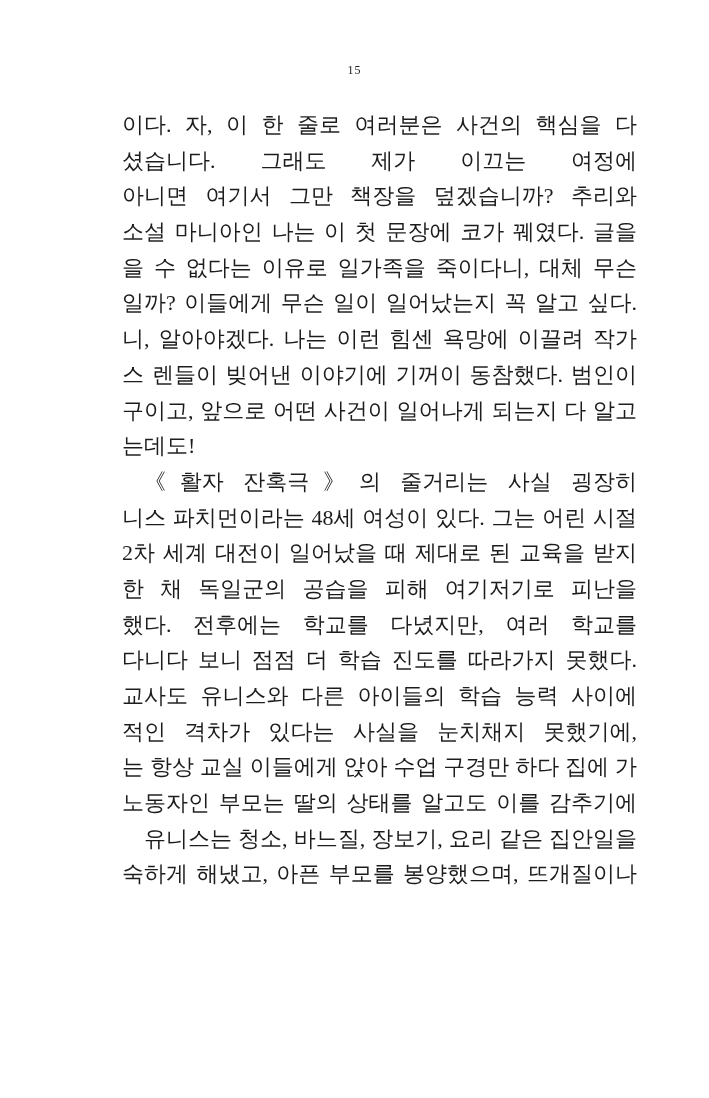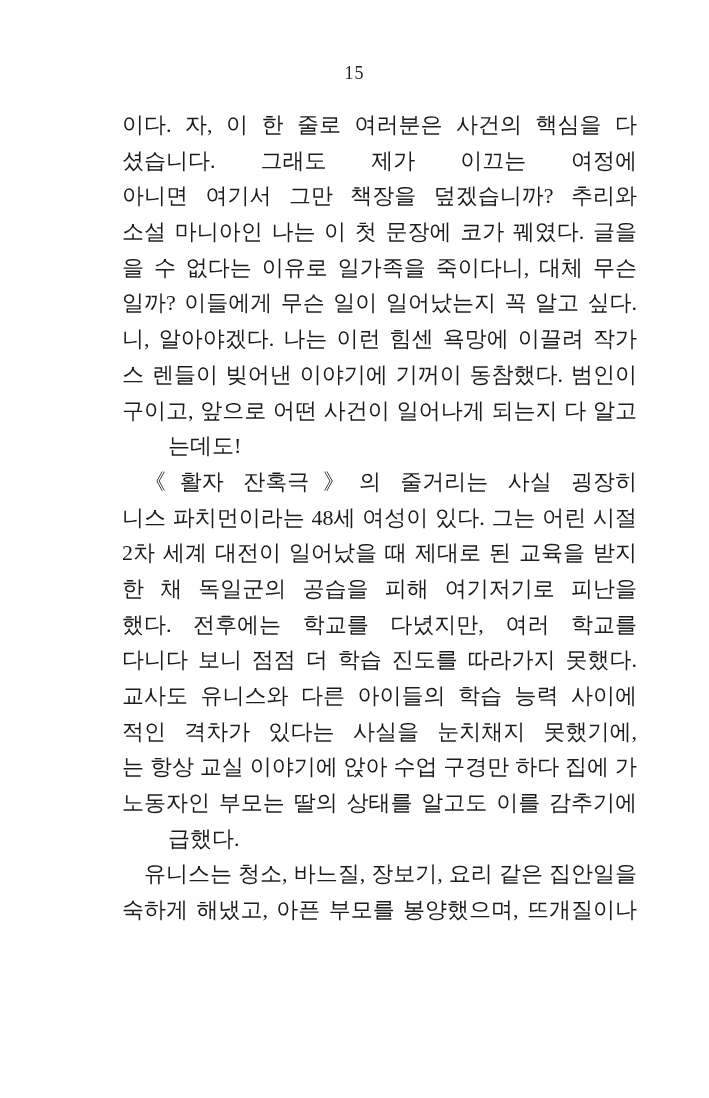--- a/index.html
+++ b/index.html
@@ -15,21 +15,21 @@
     font-family: "Liberation Serif", "DejaVu Serif", serif;
     color: #1c1c1c;
     overflow: hidden;
   }
   .folio {
     position: absolute;
     top: 63px;
     left: 0;
     width: 100%;
     text-align: center;
-    font-size: 18px;
+    font-size: 12px;
     letter-spacing: 1px;
     color: #222222;
   }
   .textblock {
     position: absolute;
     left: 122px;
     top: 107px;
     width: 515px;
     font-size: 22px;
     line-height: 35.7px;
@@ -39,21 +39,20 @@
     height: 35.7px;
     overflow: hidden;
     white-space: normal;
     text-align: justify;
     
     text-align-last: justify;
     word-break: keep-all;
   }
   .line.end {
     text-align-last: left;
-    margin-left: 46px;
   }
   .line.indent {
     text-indent: 22px;
   }
 </style>
 </head>
 <body>
 
 <div class="page">
 
@@ -73,21 +72,20 @@
     <div class="line end">는데도!</div>
 
     <div class="line indent">《활자 잔혹극》의 줄거리는 사실 굉장히 단순하다. 유</div>
     <div class="line">니스 파치먼이라는 48세 여성이 있다. 그는 어린 시절 제</div>
     <div class="line">2차 세계 대전이 일어났을 때 제대로 된 교육을 받지 못</div>
     <div class="line">한 채 독일군의 공습을 피해 여기저기로 피난을 다녀야</div>
     <div class="line">했다. 전후에는 학교를 다녔지만, 여러 학교를 띄엄띄엄</div>
     <div class="line">다니다 보니 점점 더 학습 진도를 따라가지 못했다. 어느</div>
     <div class="line">교사도 유니스와 다른 아이들의 학습 능력 사이에 근본</div>
     <div class="line">적인 격차가 있다는 사실을 눈치채지 못했기에, 유니스</div>
-    <div class="line">는 항상 교실 이야기에 앉아 수업 구경만 하다 집에 가</div>
+    <div class="line">는 항상 교실 이들에게 앉아 수업 구경만 하다 집에 가</div>
     <div class="line">노동자인 부모는 딸의 상태를 알고도 이를 감추기에 급</div>
-    <div class="line end">급했다.</div>
 
     <div class="line indent">유니스는 청소, 바느질, 장보기, 요리 같은 집안일을 능</div>
     <div class="line">숙하게 해냈고, 아픈 부모를 봉양했으며, 뜨개질이나 다</div>
 
   </div>
 </div>
 
 </body></html>

